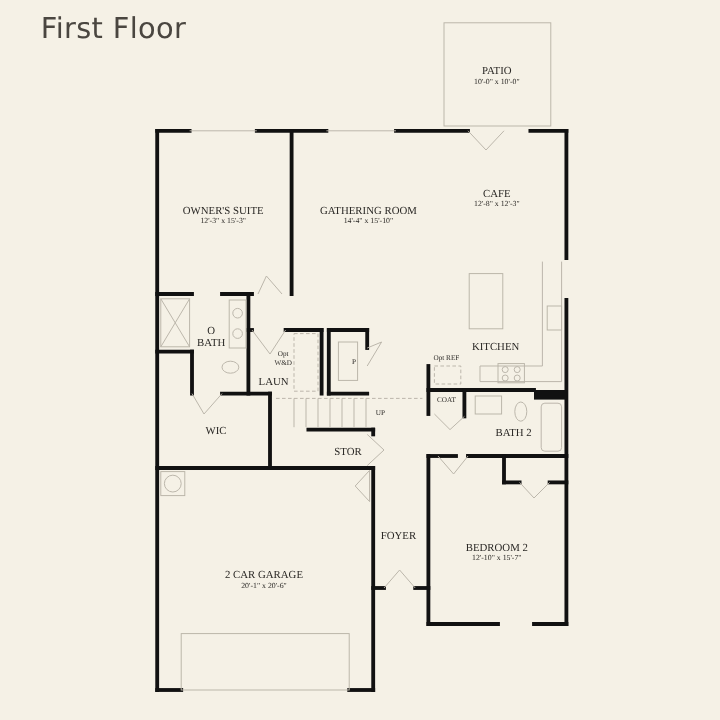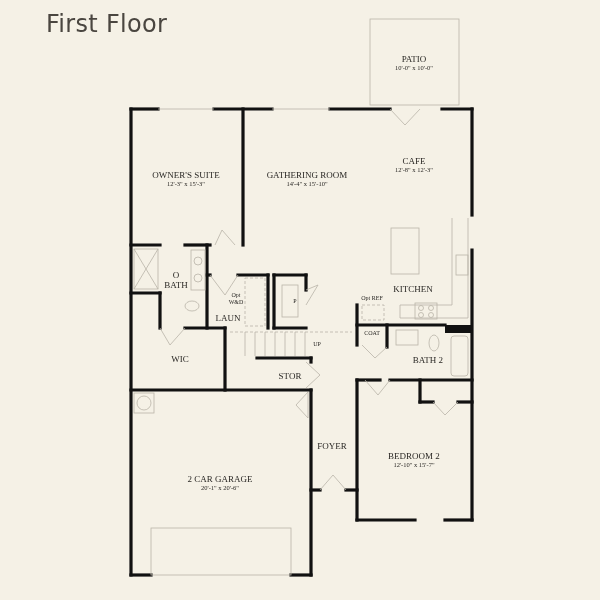--- a/index.html
+++ b/index.html
@@ -1,17 +1,17 @@
 <!DOCTYPE html>
 <html><head>
 <meta charset="utf-8">
 <style>
   html, body { margin:0; padding:0; }
   body { width:600px; height:600px; background:#f5f1e6; position:relative; overflow:hidden; }
-  .title { position:absolute; left:46px; top:10px; font-family:"DejaVu Sans", sans-serif; font-size:24px; color:#4a4640; letter-spacing:0.3px; }
+  .title { position:absolute; left:34px; top:10px; font-family:"DejaVu Sans", sans-serif; font-size:24px; color:#4a4640; letter-spacing:0.3px; }
   svg { position:absolute; left:0; top:0; }
   .lbl { font-family:"Liberation Serif", serif; font-size:9px; fill:#2a2825; text-anchor:middle; }
   .dim { font-family:"Liberation Serif", serif; font-size:6.5px; fill:#2a2825; text-anchor:middle; }
   .sm { font-family:"Liberation Serif", serif; font-size:6px; fill:#2a2825; text-anchor:middle; }
   .wall { stroke:#111; stroke-width:3.2; fill:none; stroke-linecap:square; }
   .thin { stroke:#b9b4a8; stroke-width:0.8; fill:none; }
   .dash { stroke:#b9b4a8; stroke-width:0.8; fill:none; stroke-dasharray:3,2; }
   .door { stroke:#b9b4a8; stroke-width:0.8; fill:none; }
 </style>
 </head>

